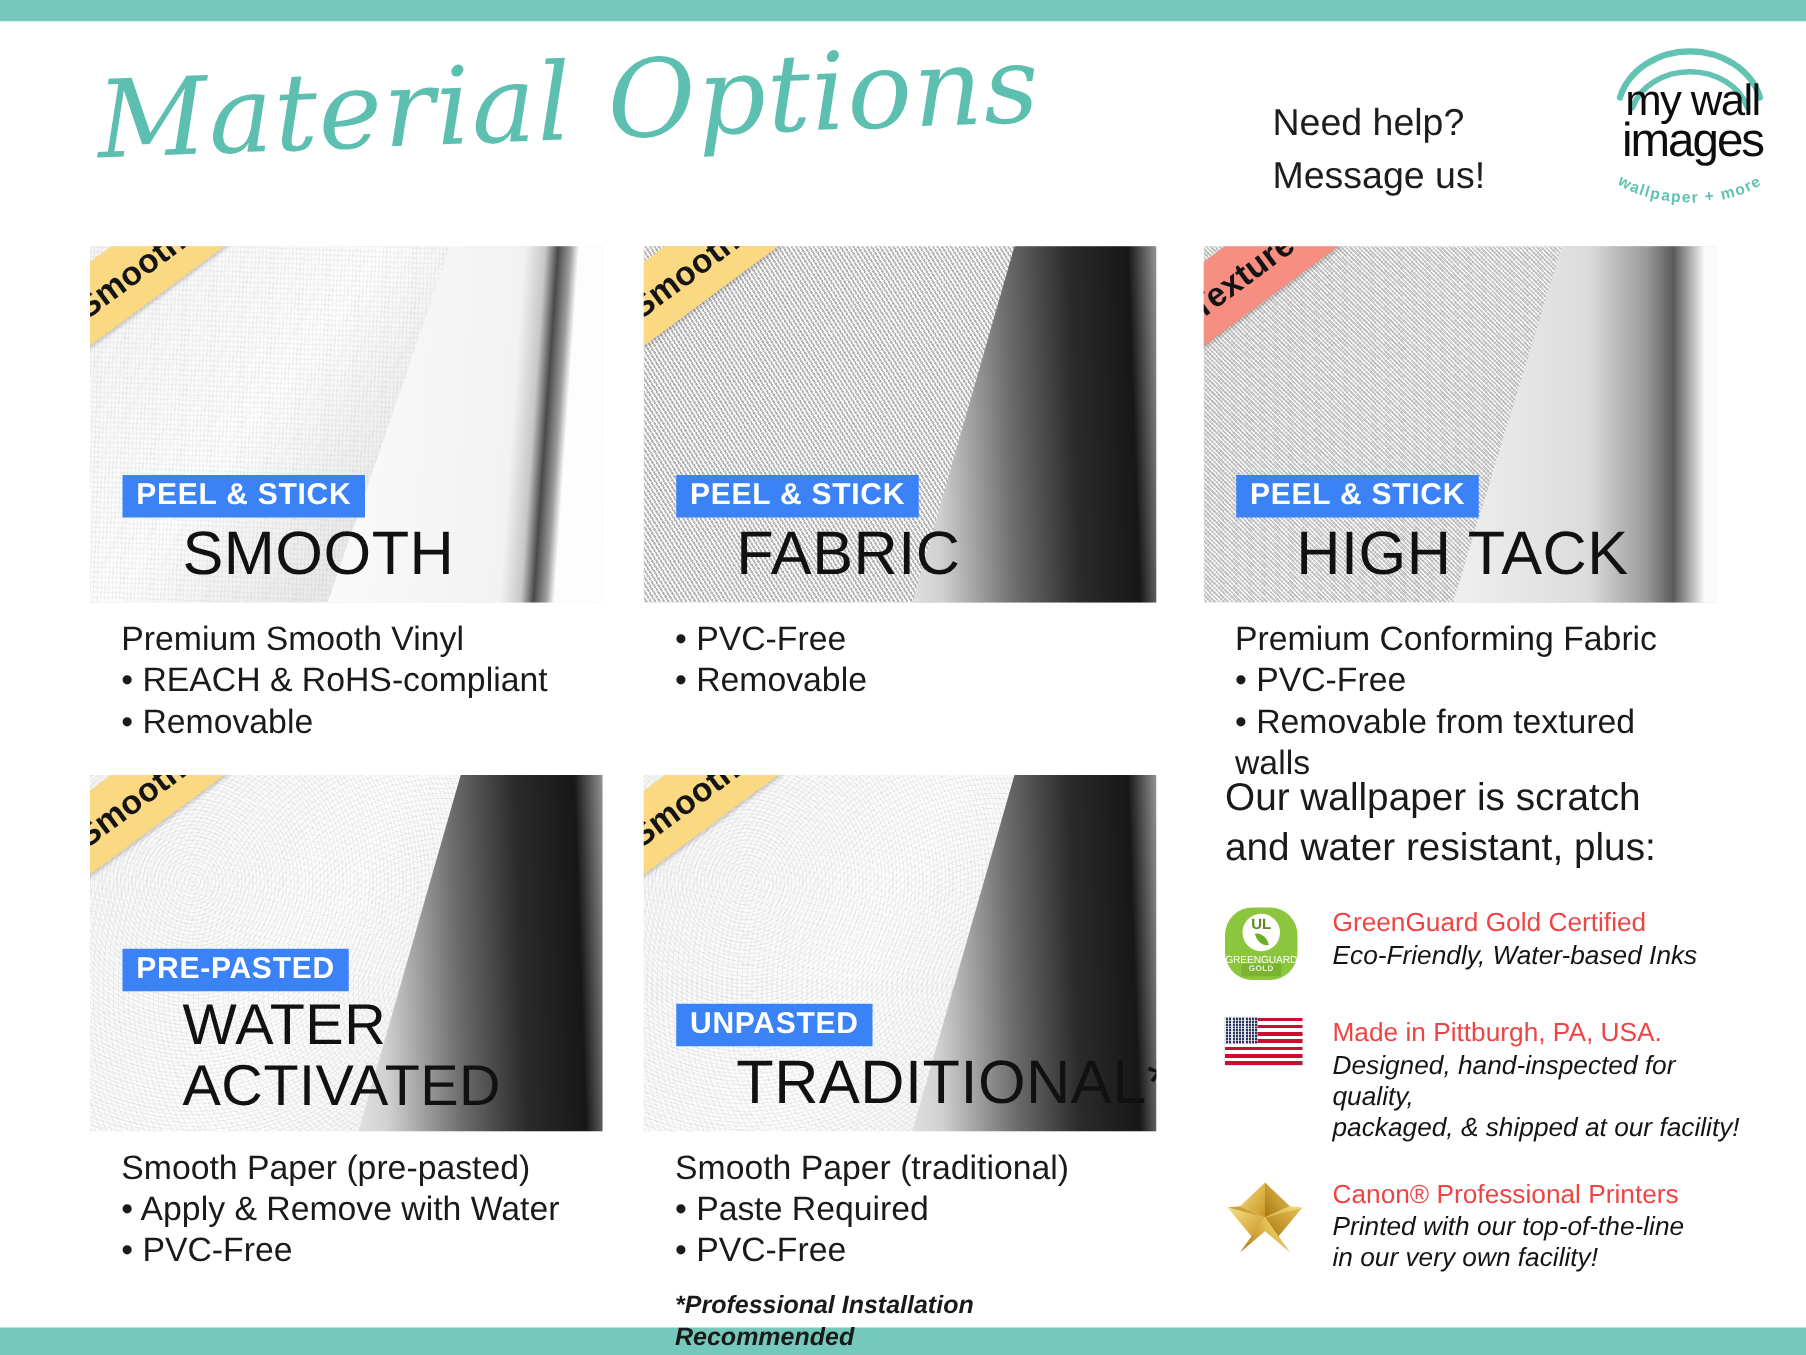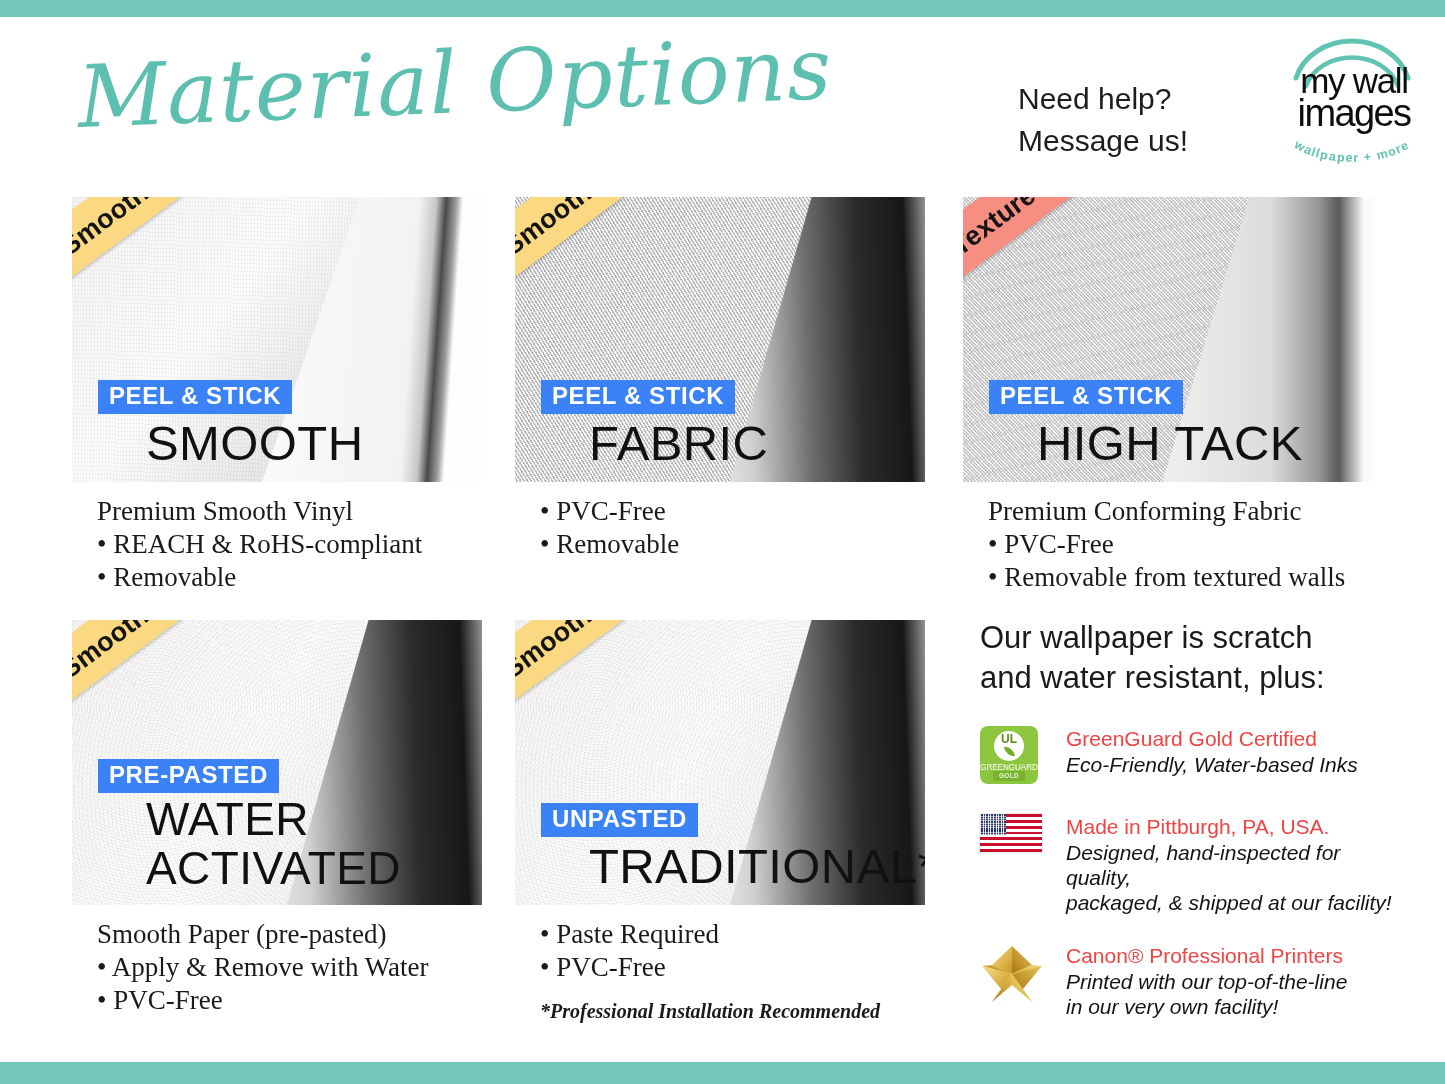--- a/index.html
+++ b/index.html
@@ -231,21 +231,20 @@
     white-space: pre-line;
     margin-left: 48px;
   }
   .prod-name.two-line { font-size: 46px; line-height: 49px; }
 
   
   .desc {
     margin-top: 13px;
     padding-left: 25px;
     color: #1a1a1a;
-    font-family: Liberation Serif, serif;
   }
   .desc-head {
     font-size: 27px;
     line-height: 33px;
     font-weight: 400;
   }
   .desc-bullet {
     font-size: 27px;
     line-height: 33px;
     font-weight: 400;
@@ -289,21 +288,21 @@
     line-height: 25px;
     font-style: italic;
     color: #141414;
     white-space: pre-line;
   }
 
   
   .gg {
     position: relative;
     width: 58px; height: 58px;
-    border-radius: 8px;
+    border-radius: 22px;
     background: #8cc63f;
     overflow: hidden;
   }
   .gg-circle {
     position: absolute;
     left: 14px; top: 5px;
     width: 30px; height: 30px;
     border-radius: 50%;
     background: #ffffff;
   }
@@ -489,20 +488,21 @@
       <div class="fold-dark"></div>
       <div class="ribbon">
         <span class="ribbon-text">for Smooth Walls</span>
       </div>
       <div class="over">
         <div class="badge">UNPASTED</div>
         <div class="prod-name">TRADITIONAL*</div>
       </div>
     </div>
     <div class="desc">
+      <div class="desc-head">Smooth Paper (traditional)</div>
       <div class="desc-bullet">• Paste Required</div>
       <div class="desc-bullet">• PVC-Free</div>
       <div class="desc-note">*Professional Installation Recommended</div>
     </div>
   </div>
 
   <div class="features">
     <div class="features-head">Our wallpaper is scratch
 and water resistant, plus:</div>
 

